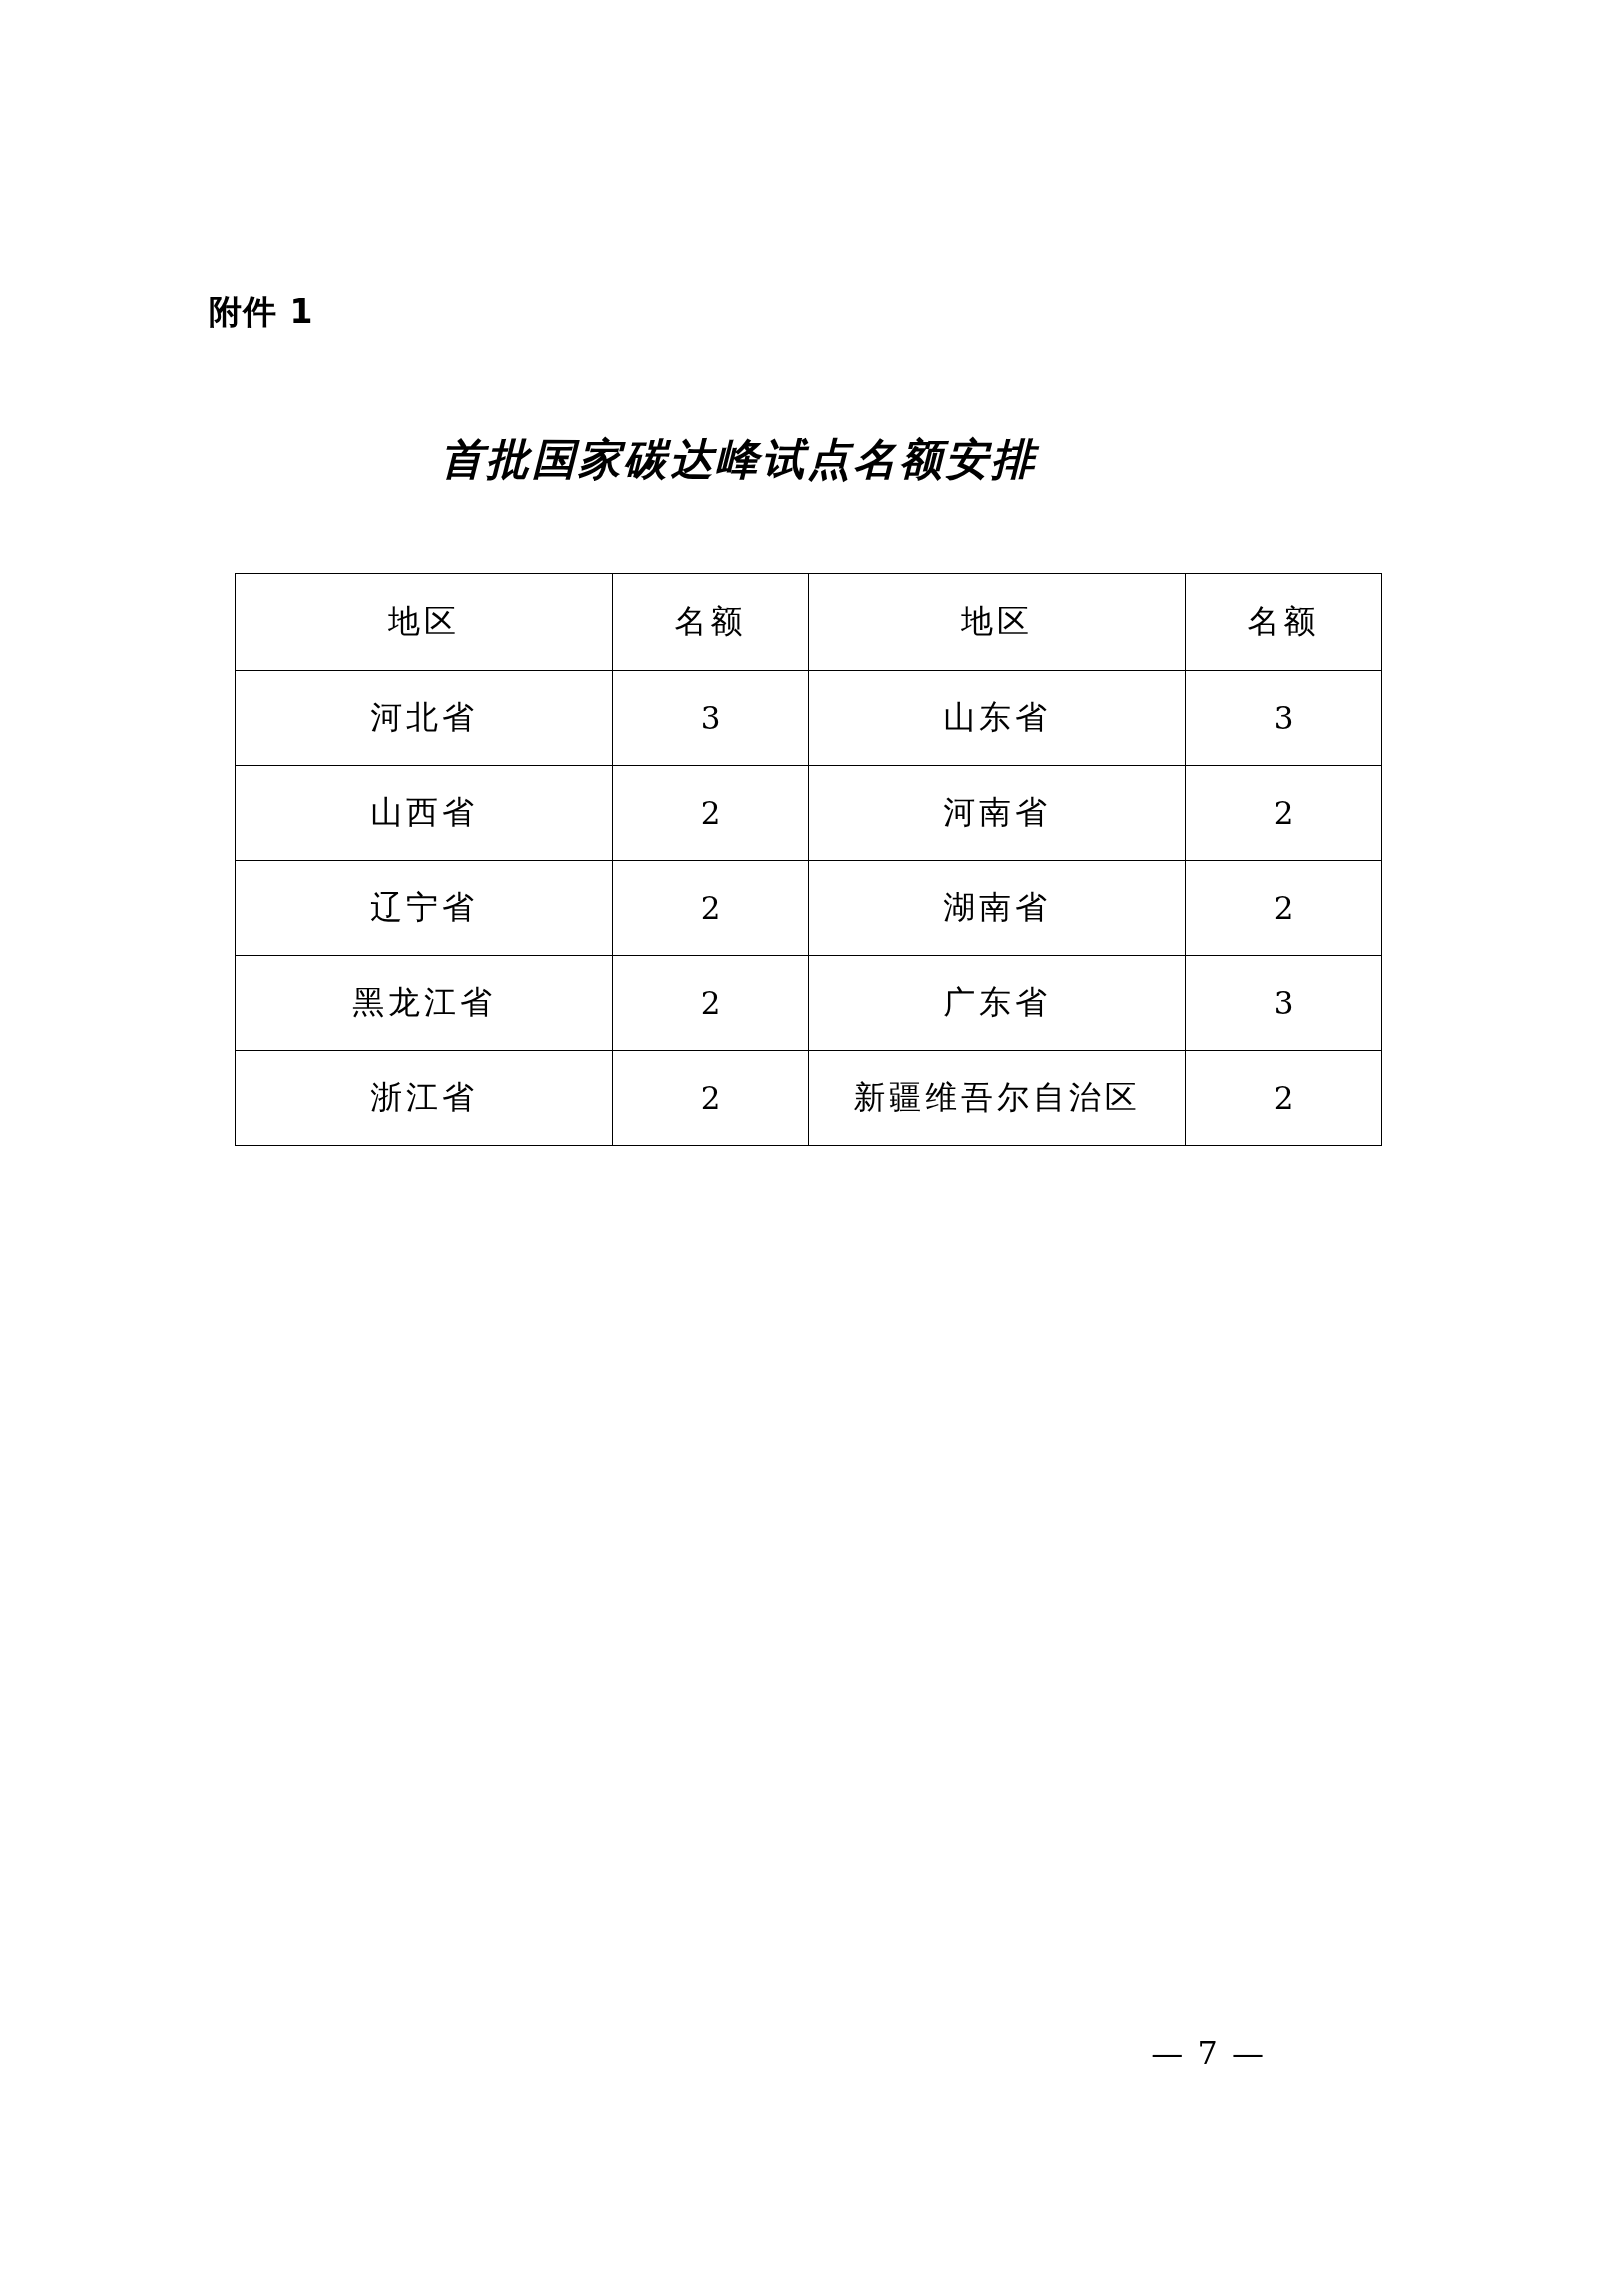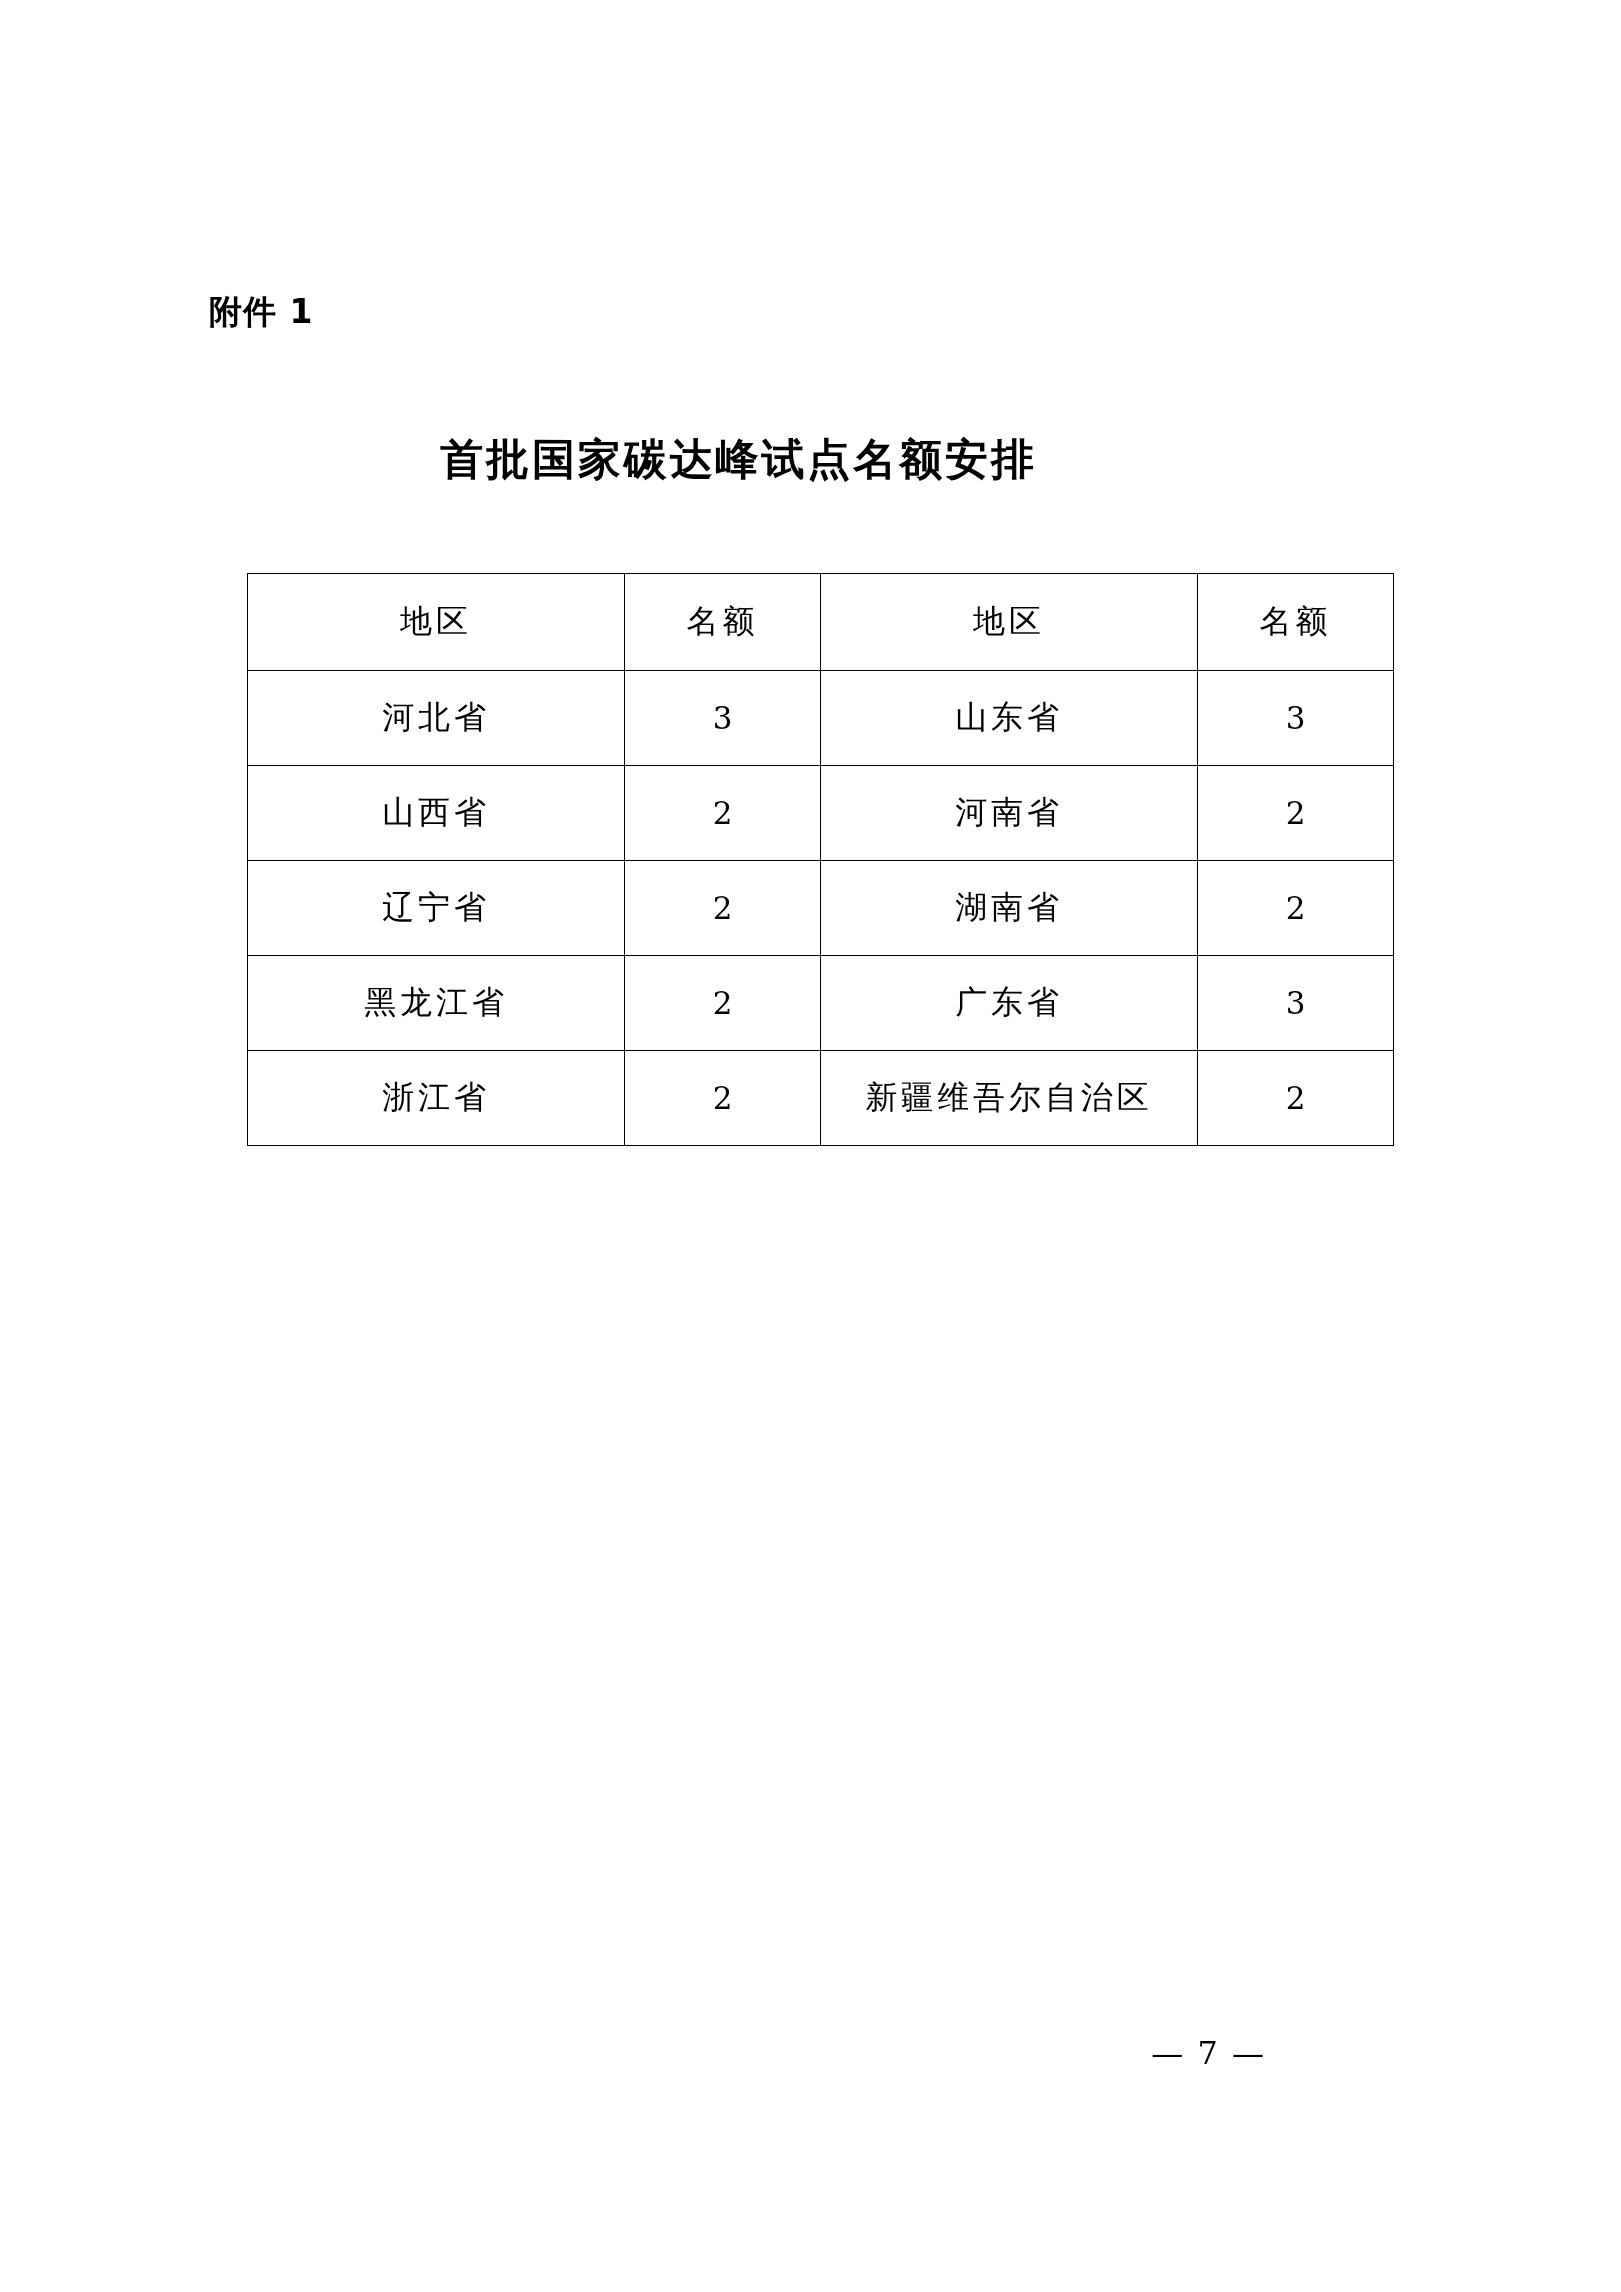--- a/index.html
+++ b/index.html
@@ -34,24 +34,25 @@
   .doc-title {
     position: absolute;
     left: 0;
     right: 0;
     top: 431px;
     text-align: center;
     font-size: 43px;
     font-weight: bold;
     letter-spacing: 2.9px;
     font-family: "DejaVu Sans", "Liberation Sans", sans-serif;
+    font-style: italic;
   }
   .quota-table {
     position: absolute;
-    left: 247px;
+    left: 235px;
     top: 573px;
     width: 1147px;
     border-collapse: collapse;
     table-layout: fixed;
   }
   .quota-table td {
     border: 1.5px solid #000000;
     height: 94px;
     text-align: center;
     vertical-align: middle;

